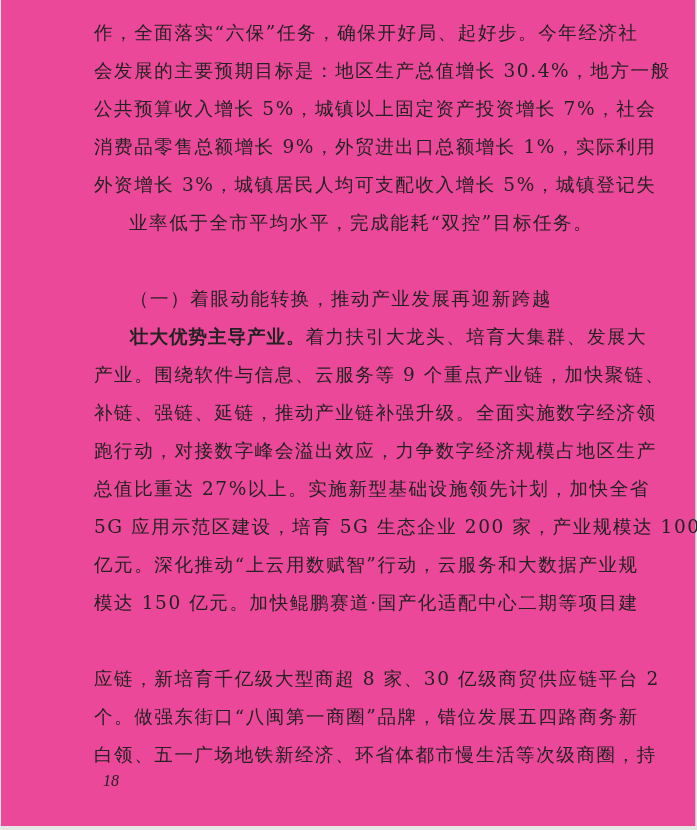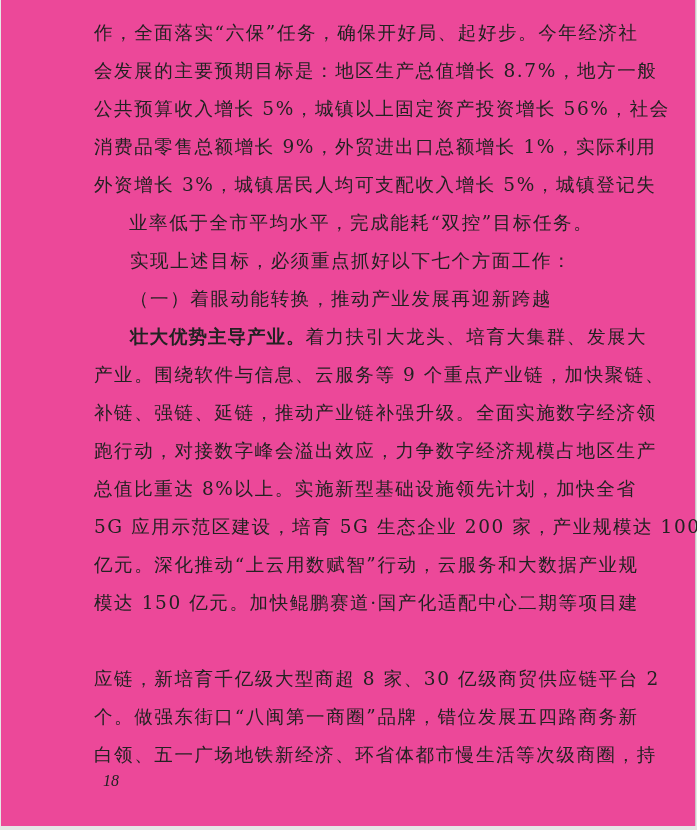--- a/index.html
+++ b/index.html
@@ -32,34 +32,33 @@
     font-size: 16px; color: #222;
     font-family: "Liberation Serif", serif;
     font-style: italic;
   }
 </style>
 </head>
 <body>
 
 <div class="page">
   <div class="line" style="top:21px">作，全面落实“六保”任务，确保开好局、起好步。今年经济社</div>
-  <div class="line" style="top:59px">会发展的主要预期目标是：地区生产总值增长 8.7%，地方一般</div>
-  <div class="line" style="top:97px">公共预算收入增长 5%，城镇以上固定资产投资增长 56%，社会</div>
+  <div class="line" style="top:59px">会发展的主要预期目标是：地区生产总值增长 30.4%，地方一般</div>
+  <div class="line" style="top:97px">公共预算收入增长 5%，城镇以上固定资产投资增长 7%，社会</div>
   <div class="line" style="top:135px">消费品零售总额增长 9%，外贸进出口总额增长 1%，实际利用</div>
   <div class="line" style="top:173px">外资增长 3%，城镇居民人均可支配收入增长 5%，城镇登记失</div>
   <div class="line last" style="top:211px">业率低于全市平均水平，完成能耗“双控”目标任务。</div>
-  <div class="line indent" style="top:249px">实现上述目标，必须重点抓好以下七个方面工作：</div>
   <div class="line indent" style="top:287px">（一）着眼动能转换，推动产业发展再迎新跨越</div>
   <div class="line indent full" style="top:325px">
     <span class="bold">壮大优势主导产业。</span><span>着力扶引大龙头、培育大集群、发展大</span>
   </div>
   <div class="line" style="top:363px">产业。围绕软件与信息、云服务等 9 个重点产业链，加快聚链、</div>
   <div class="line" style="top:401px">补链、强链、延链，推动产业链补强升级。全面实施数字经济领</div>
   <div class="line" style="top:439px">跑行动，对接数字峰会溢出效应，力争数字经济规模占地区生产</div>
-  <div class="line" style="top:477px">总值比重达 8%以上。实施新型基础设施领先计划，加快全省</div>
+  <div class="line" style="top:477px">总值比重达 27%以上。实施新型基础设施领先计划，加快全省</div>
   <div class="line" style="top:515px">5G 应用示范区建设，培育 5G 生态企业 200 家，产业规模达 100</div>
   <div class="line" style="top:553px">亿元。深化推动“上云用数赋智”行动，云服务和大数据产业规</div>
   <div class="line" style="top:591px">模达 150 亿元。加快鲲鹏赛道·国产化适配中心二期等项目建</div>
   <div class="line" style="top:667px">应链，新培育千亿级大型商超 8 家、30 亿级商贸供应链平台 2</div>
   <div class="line" style="top:705px">个。做强东街口“八闽第一商圈”品牌，错位发展五四路商务新</div>
   <div class="line" style="top:743px">白领、五一广场地铁新经济、环省体都市慢生活等次级商圈，持</div>
 
   <div class="page-number">18</div>
 </div>
 

